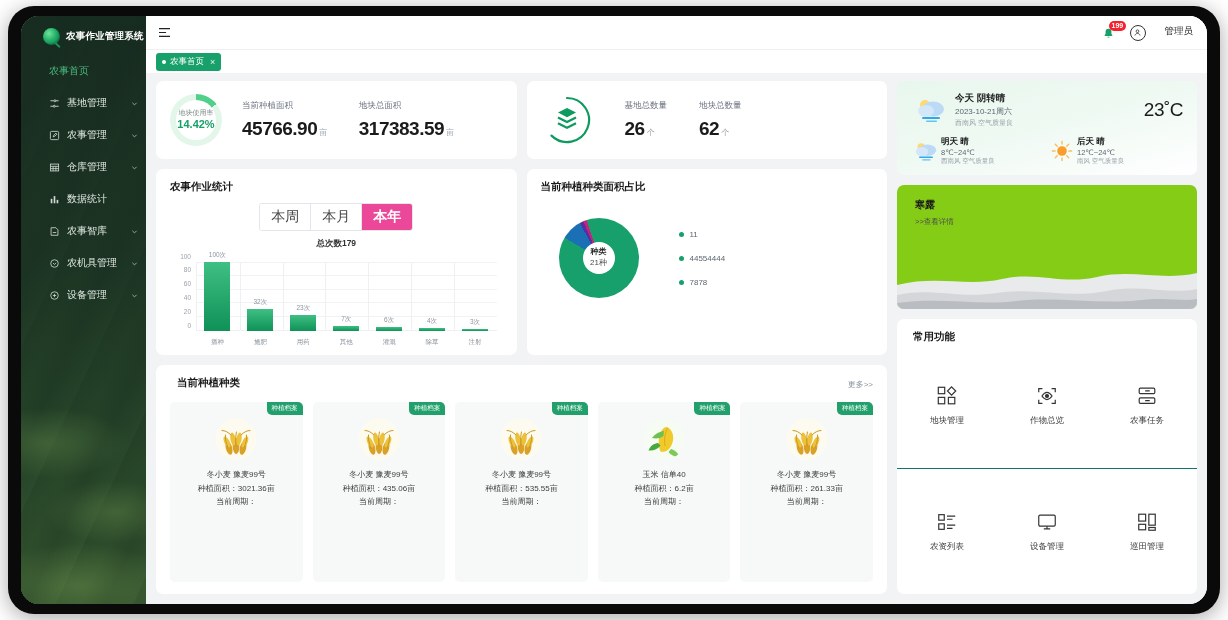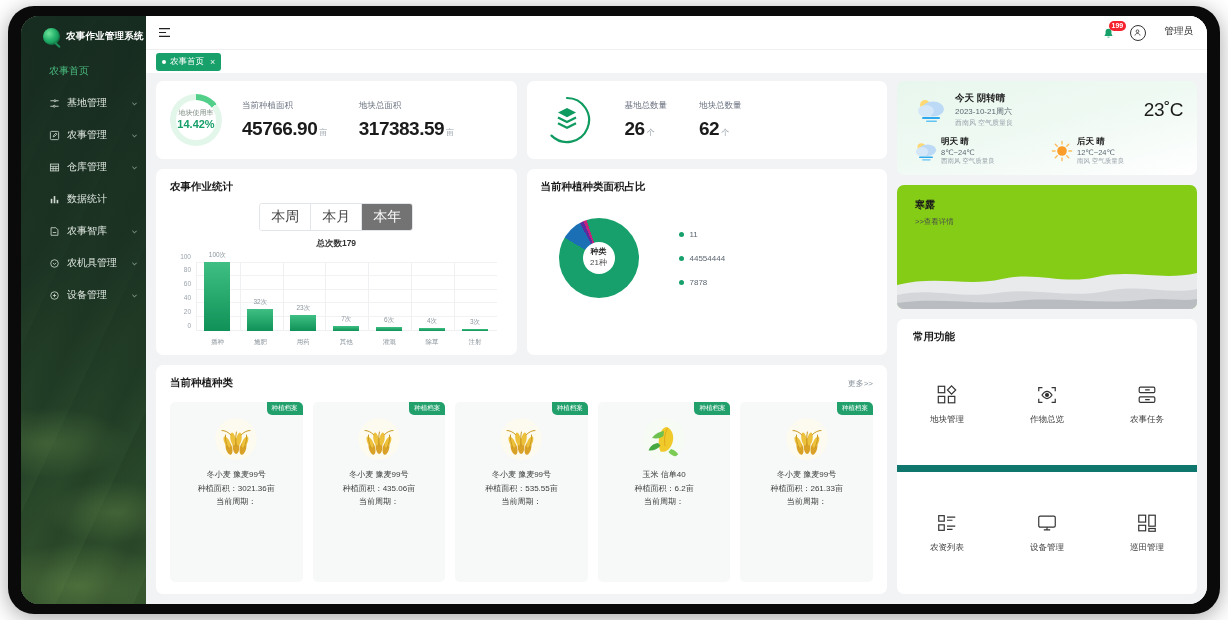--- a/index.html
+++ b/index.html
@@ -139,21 +139,21 @@
   .layers-ico svg{width:52px;height:52px;display:block;}
 
   
   .charts-row{ display:flex; gap:10px; flex:0 0 183px; }
   .chart-card{ flex:1; padding:11px 14px 6px 14px; position:relative; min-width:0;}
   .card-title{ font-size:10.5px; font-weight:bold; color:#1b1b1b; }
   .seg-wrap{ display:flex; justify-content:center; margin-top:9px;}
   .seg{ display:flex; border:1px solid #e2e5e9; border-radius:3px; overflow:hidden;}
   .seg-btn{ font-size:14px; color:#444; padding:4px 11px; background:#fff; cursor:pointer; border-right:1px solid #e2e5e9;}
   .seg-btn:last-child{ border-right:none;}
-  .seg-btn.active{ background:#737373; color:#fff; font-weight:normal;text-align:center;}
+  .seg-btn.active{ background:#ec4899; color:#fff; font-weight:bold;text-align:center;}
   .total-line{ text-align:center; font-size:8.5px; font-weight:bold; color:#333; margin-top:7px;}
 
   
   .barchart{ position:relative; height:95px; margin-top:4px; padding-left:26px; padding-right:6px;}
   .bc-grid{ position:absolute; left:26px; right:6px; top:8px; bottom:18px; border:1px solid #eef0f2; border-right:none;}
   .bc-hline{ position:absolute; left:0; right:0; height:1px; background:#f0f2f4;}
   .bc-vline{ position:absolute; top:0; bottom:0; width:1px; background:#eef0f2;}
   .bc-ylabels{ position:absolute; left:0; top:8px; bottom:18px; width:24px;}
   .bc-ylab{ position:absolute; right:3px; font-size:6.5px; color:#9aa3ab; transform:translateY(-50%);}
   .bc-bars{ position:absolute; left:26px; right:6px; top:8px; bottom:18px; display:flex; }
@@ -174,21 +174,21 @@
   .bd-center{ position:absolute;inset:0;display:flex;flex-direction:column;align-items:center;justify-content:center;z-index:3;line-height:1.35;}
   .bd-center .bdt{ font-size:8px;font-weight:bold;color:#2b2b2b;}
   .bd-center .bdv{ font-size:8px;color:#4a4a4a;}
   .legend{ display:flex;flex-direction:column; gap:15px;}
   .leg-item{ display:flex;align-items:center;gap:6px;}
   .leg-dot{ width:5px;height:5px;border-radius:50%;flex:0 0 5px;}
   .leg-txt{ font-size:8px;color:#5c6670;}
 
   
   .crops-card{ flex:1; padding:11px 14px 12px 14px; display:flex; flex-direction:column; min-height:0;}
-  .crops-head{ display:flex; align-items:center; }
+  .crops-head{ display:flex; align-items:flex-end;margin-left:7px; }
   .crops-more{ margin-left:auto; font-size:8px; color:#8b949c; cursor:pointer;}
   .crops-grid{ display:flex; gap:10px; margin-top:12px; flex:1; min-height:0;}
   .crop-card{
     flex:1; background:#f7f8f8; border-radius:5px; position:relative;
     display:flex; flex-direction:column; align-items:center; padding-top:16px; min-width:0;
   }
   .crop-badge{
     position:absolute; right:0; top:0; background:#21a06c; color:#fff;
     font-size:6.5px; padding:2px 5px; border-radius:0 5px 0 5px; white-space:nowrap;
   }
@@ -223,21 +223,21 @@
   }
   .solar-title{ font-size:10px;font-weight:bold;color:#1b1b1b;}
   .solar-link{ font-size:7.5px;color:#4a4a4a;margin-top:5px; cursor:pointer;}
   .mountains{ position:absolute;left:0;right:0;bottom:0;height:74px;}
   .mountains svg{ width:100%;height:74px;display:block;}
 
   .func-card{ background:#fff;border-radius:7px; flex:1; padding:11px 0 0 0; display:flex; flex-direction:column; min-height:0;}
   .func-title{ font-size:10.5px;font-weight:bold;color:#1b1b1b; padding-left:16px;}
   .func-grid{ display:flex; flex-direction:column; flex:1; }
   .func-row{ display:flex; flex:1; align-items:center; }
-  .func-row.sep{ border-top:7px solid #0f766e; }
+  .func-row.sep{ border-top:1px solid #0f766e; }
   .func-item{ flex:1; display:flex;flex-direction:column;align-items:center;gap:8px; cursor:pointer;}
   .func-ico{ width:22px;height:22px; }
   .func-ico svg{ width:22px;height:22px;display:block;}
   .func-lab{ font-size:8.5px;color:#3d3d3d; white-space:nowrap;}
 </style>
 </head>
 <body>
 
 <div id="device-frame">
 <div id="screen">

